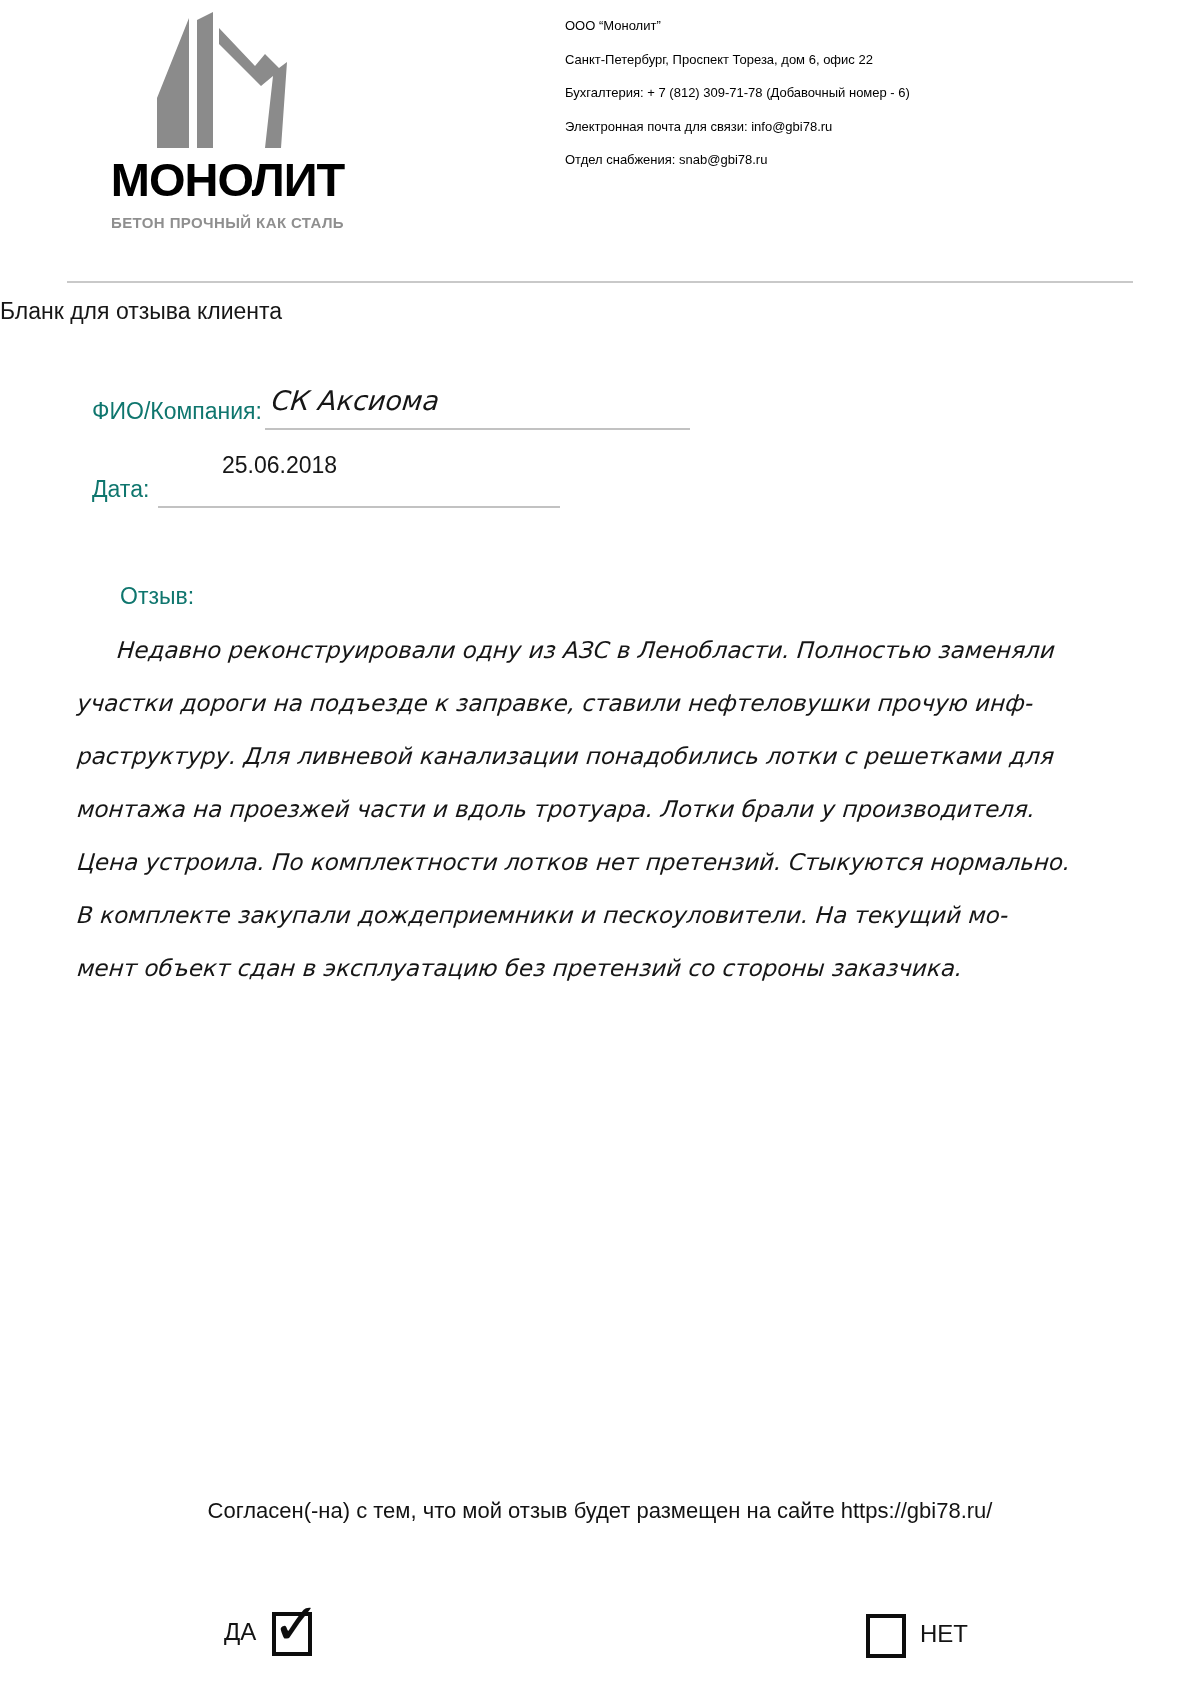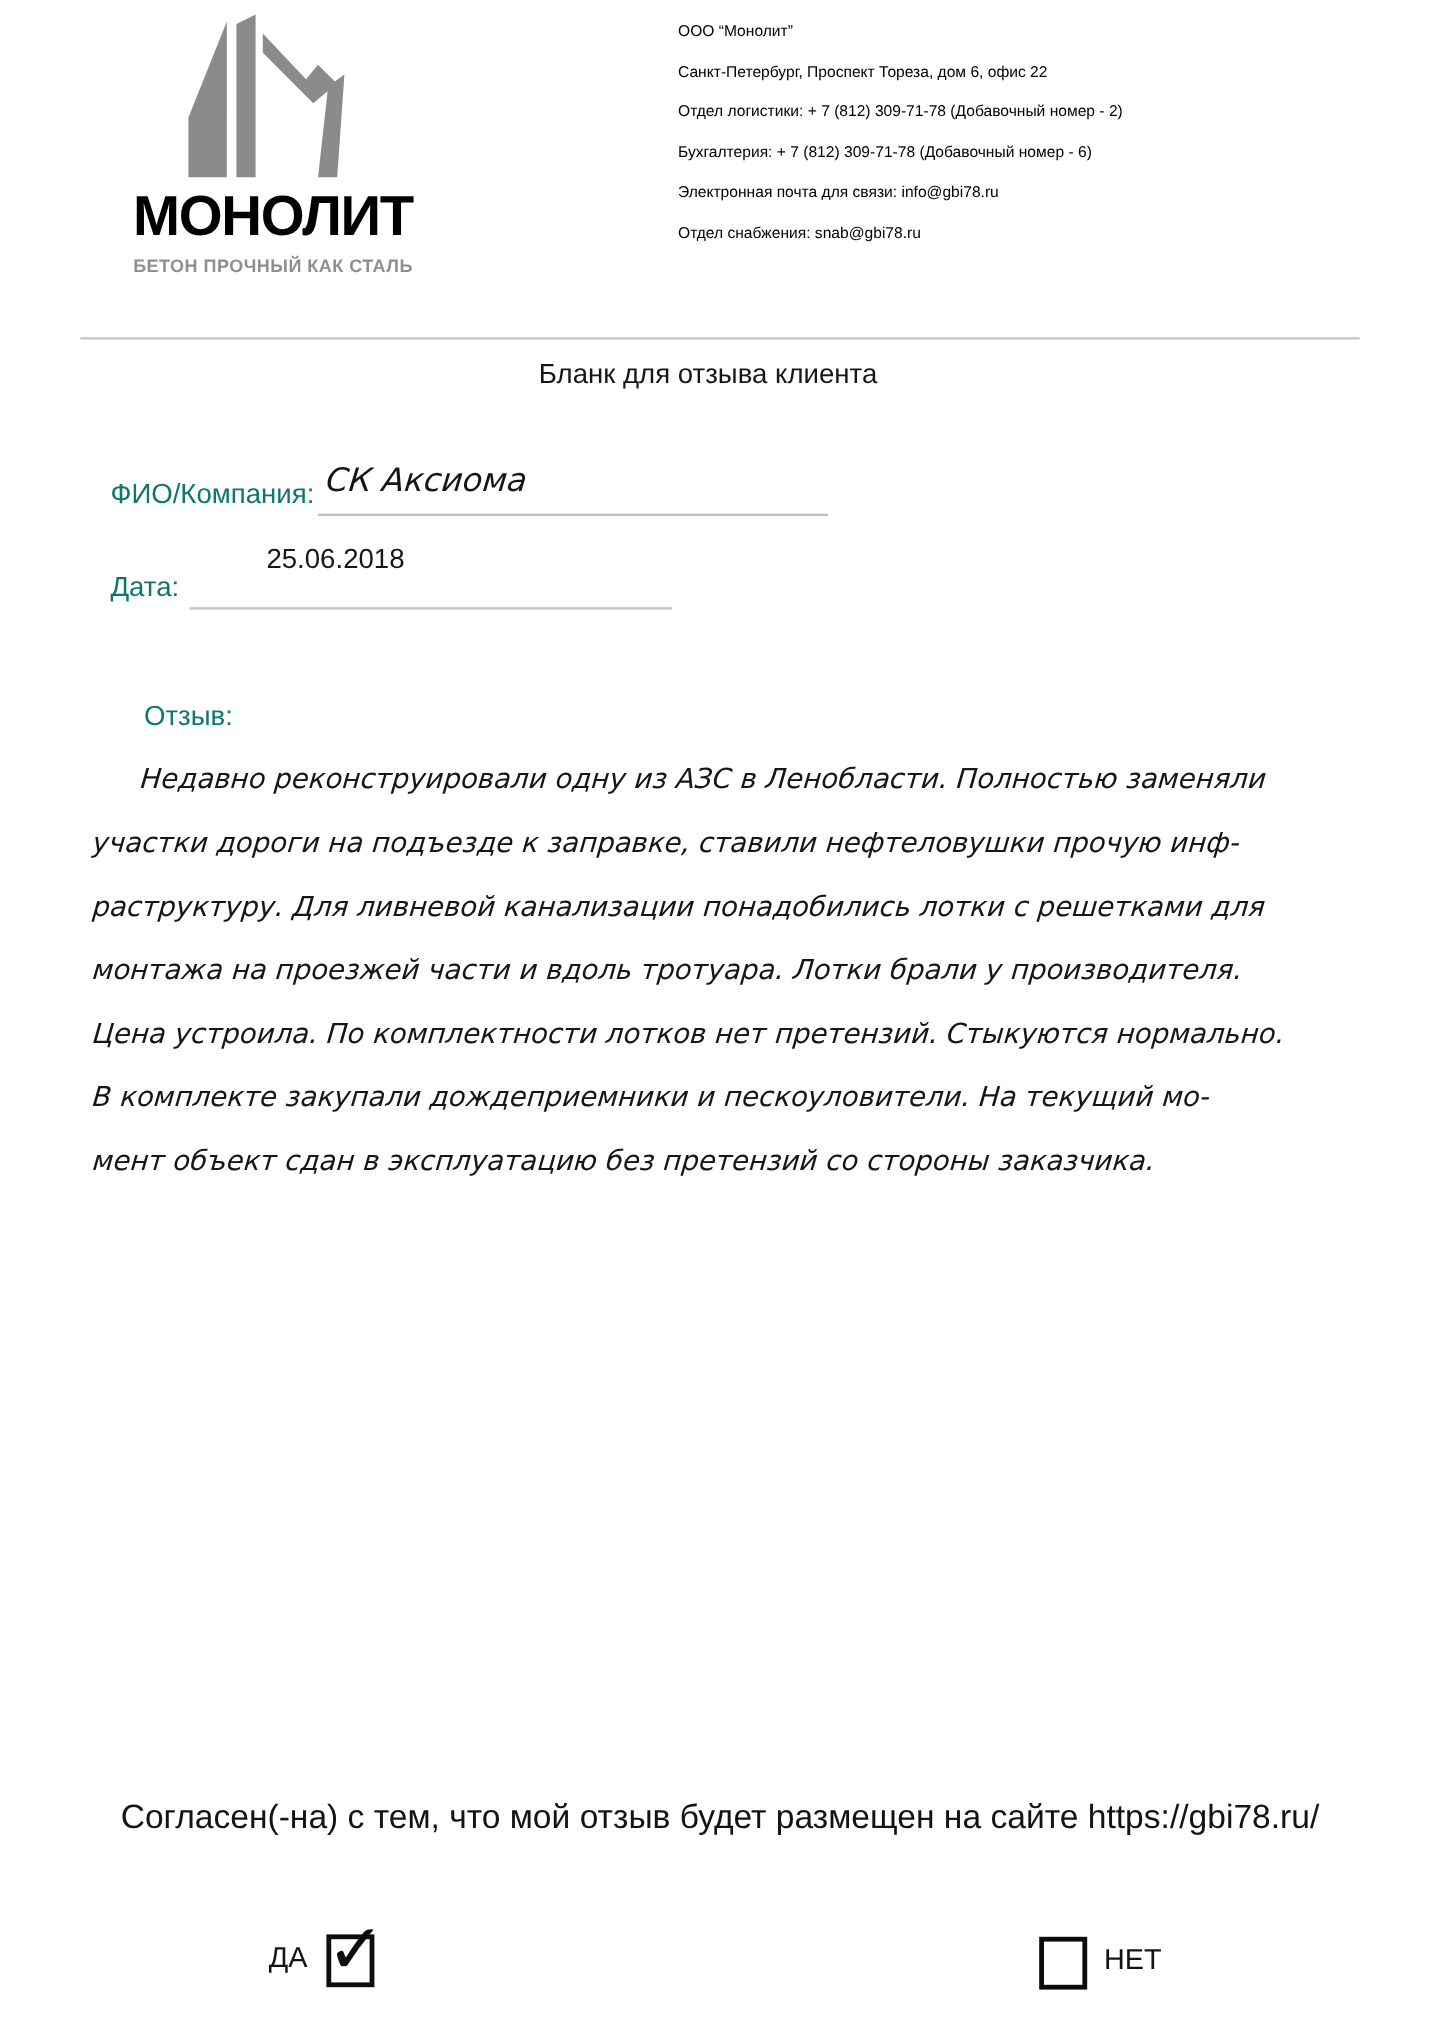--- a/index.html
+++ b/index.html
@@ -55,21 +55,20 @@
     top: 281px;
     width: 1066px;
     height: 2px;
     background: #c9c9c9;
   }
   .form-title {
     position: absolute;
     left: 0;
     top: 298px;
     width: 1180px;
-    text-align: center;
     font-size: 23px;
     color: #161616;
   }
 
   
   .field-label { position: absolute; font-size: 23px; color: #0f766e; white-space: nowrap; }
   .field-underline {
     position: absolute;
     border-bottom: 2px solid #c2c2c2;
     height: 0;
@@ -107,21 +106,21 @@
   .review-line { white-space: nowrap; transform: skewX(-5deg); transform-origin: left bottom; }
   .review-line.first { text-indent: 40px; }
 
   
   .consent {
     position: absolute;
     left: 0;
     top: 1498px;
     width: 1200px;
     text-align: center;
-    font-size: 28px;
+    font-size: 22px;
     color: #131313;
   }
   .choice-label {
     position: absolute;
     font-size: 24px;
     color: #131313;
   }
   .checkbox {
     position: absolute;
     width: 40px;
@@ -151,21 +150,20 @@
       <polygon points="44,12 60,4 60,140 44,140" fill="#8b8b8b"></polygon>
       <polygon points="66,20 102,58 112,46 126,60 134,54 128,140 112,140 120,68 108,78 66,36" fill="#8b8b8b"></polygon>
     </svg>
     <div class="logo-brand">МОНОЛИТ</div>
     <div class="logo-tagline">БЕТОН ПРОЧНЫЙ КАК СТАЛЬ</div>
   </div>
 
   <div class="contact-block">
     <div class="contact-line">ООО “Монолит”</div>
     <div class="contact-line">Санкт-Петербург, Проспект Тореза, дом 6, офис 22</div>
-    <div class="contact-line">Отдел логистики: + 7 (812) 309-71-78 (Добавочный номер - 2)</div>
     <div class="contact-line">Бухгалтерия: + 7 (812) 309-71-78 (Добавочный номер - 6)</div>
     <div class="contact-line">Электронная почта для связи: info@gbi78.ru</div>
     <div class="contact-line">Отдел снабжения: snab@gbi78.ru</div>
   </div>
 
   <div class="divider"></div>
 
   <div class="form-title">Бланк для отзыва клиента</div>
 
   <div class="field-label" style="left:92px; top:398px;">ФИО/Компания:</div>

